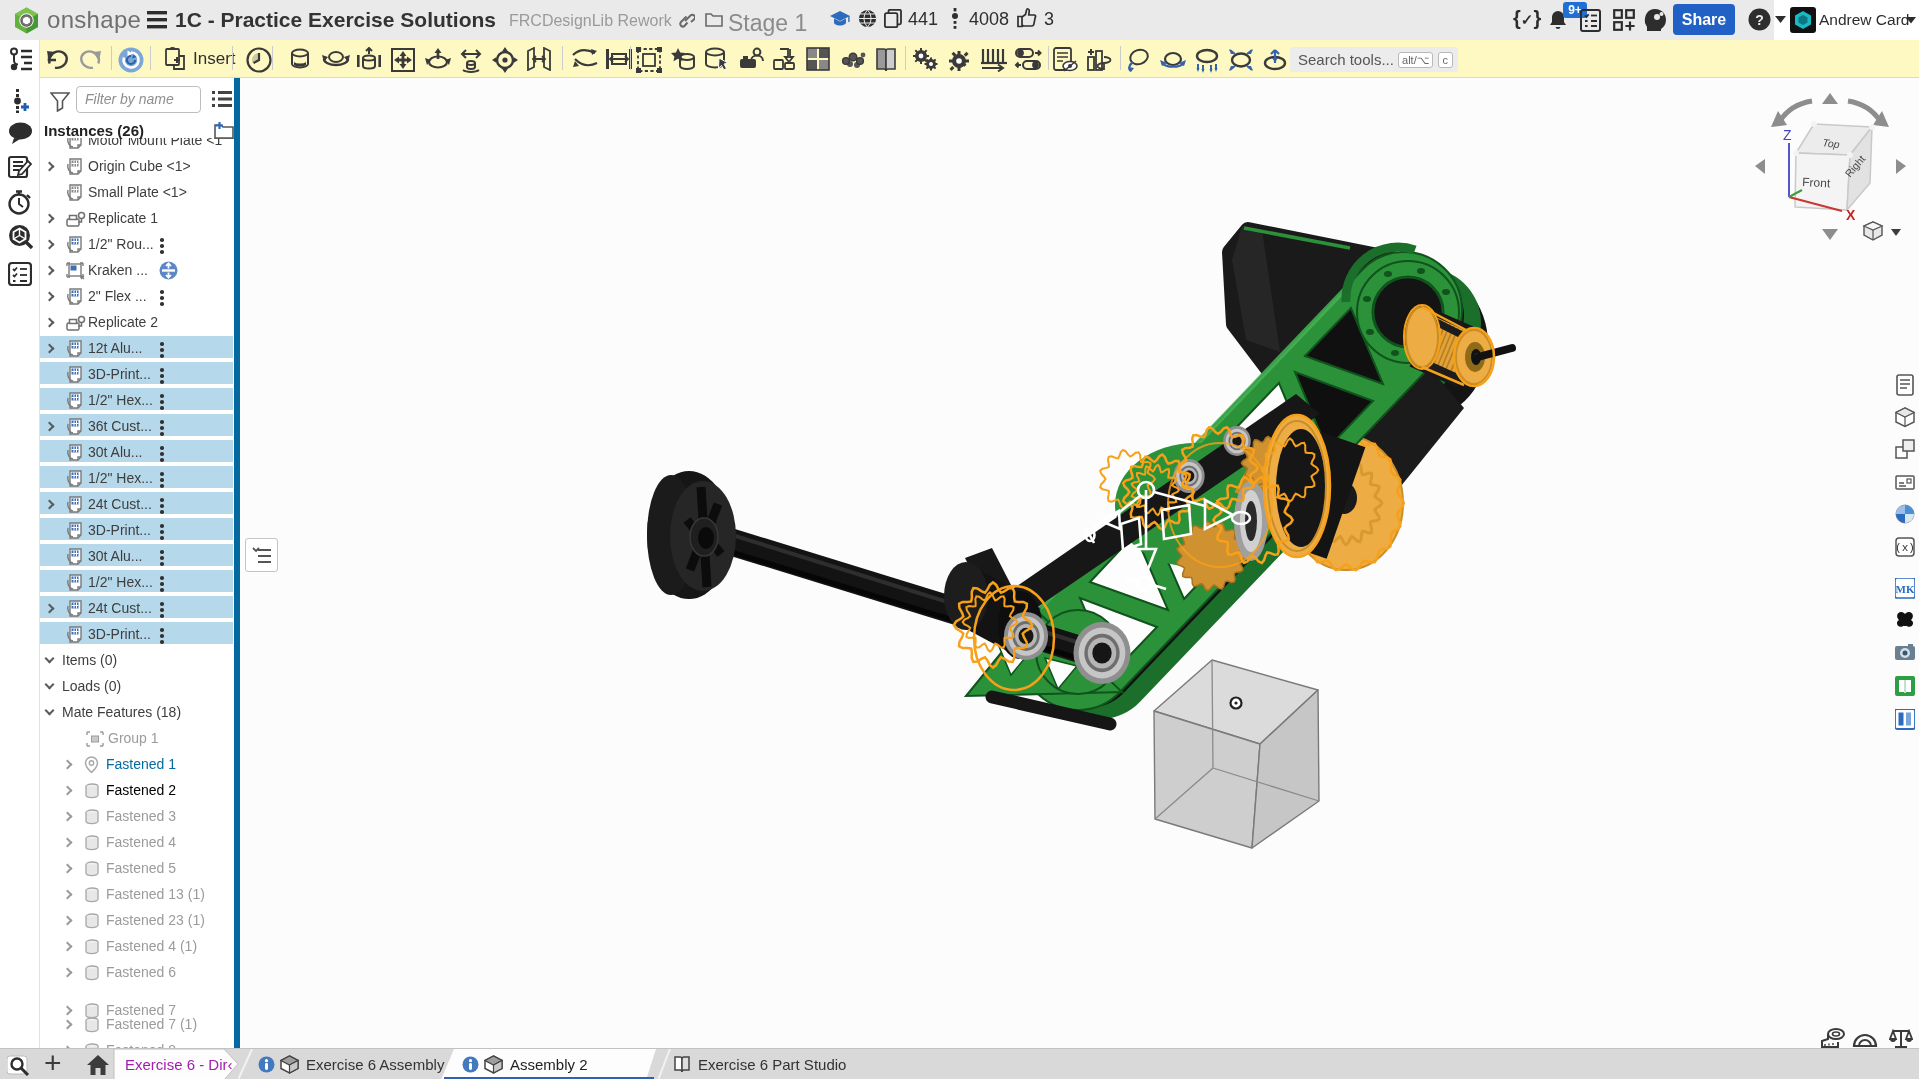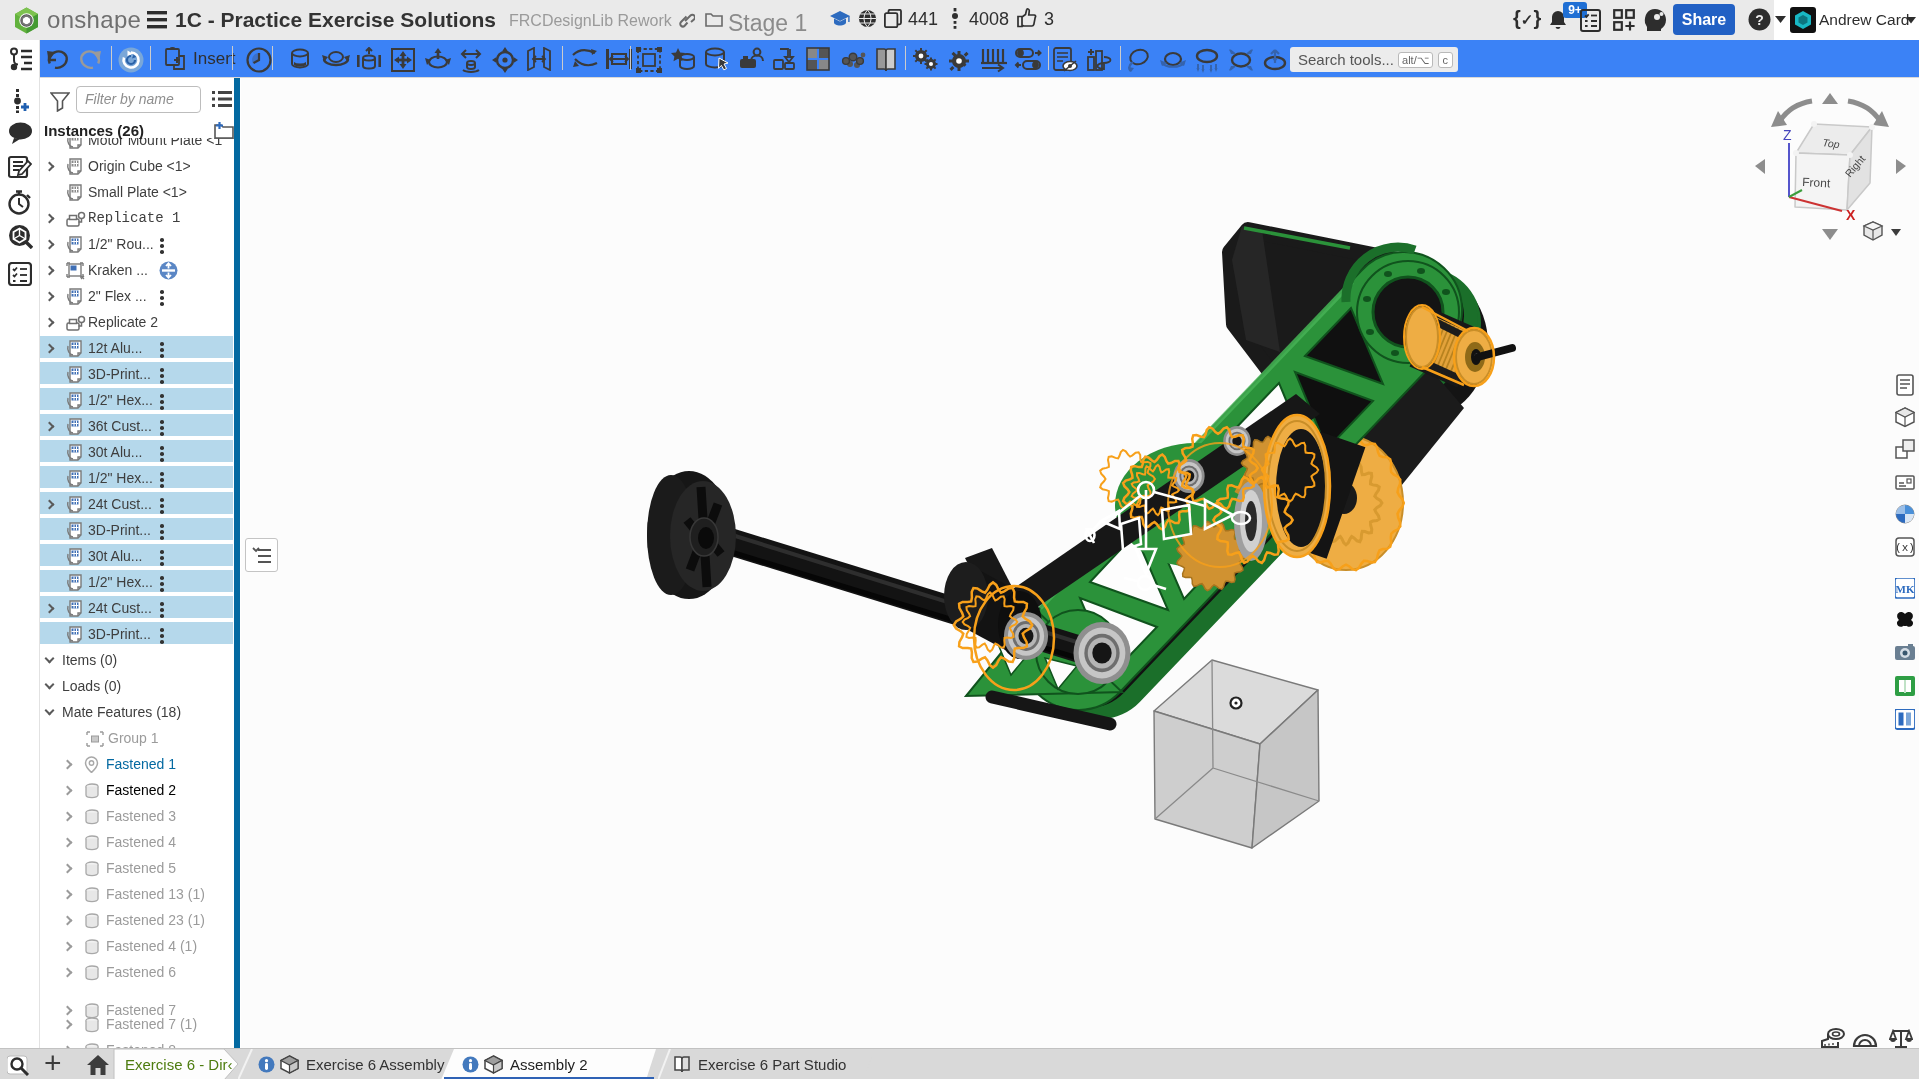--- a/index.html
+++ b/index.html
@@ -1,17 +1,17 @@
 <!DOCTYPE html>
 <html><head><meta charset="utf-8"><style>
 *{margin:0;padding:0;box-sizing:border-box}
 html,body{width:1919px;height:1079px;overflow:hidden;font-family:"Liberation Sans",sans-serif;background:#fff}
 .ab{position:absolute}
 #topbar{left:0;top:0;width:1774px;height:40px;background:#eaeaea}
-#toolbar{left:40px;top:40px;width:1879px;height:38px;background:#3b82f6;border-bottom:1px solid #d8d8d8}
+#toolbar{left:40px;top:40px;width:1879px;height:38px;background:#fef9c3;border-bottom:1px solid #d8d8d8}
 #lstrip{left:0;top:40px;width:40px;height:1008px;background:#fff;border-right:1px solid #e2e2e2}
 #panel{left:40px;top:78px;width:200px;height:970px;background:#fff;border-right:6px solid #0369a1}
 #canvas{left:241px;top:78px;width:1678px;height:970px;background:#fcfcfc}
 #tabbar{left:0;top:1048px;width:1919px;height:31px;background:#d9d9d9;border-top:1px solid #c2c2c2}
 .ticon{position:absolute;top:47px}
 .sep{position:absolute;top:46px;width:1px;height:24px;background:#ccc}
 .row{position:absolute;left:0;width:200px;height:26px;font-size:14px;color:#3e3e3e;white-space:nowrap}
 .chev{position:absolute;width:7px;height:7px;border-right:2px solid #5a5a5a;border-bottom:2px solid #5a5a5a}
 .cr{transform:rotate(-45deg)}
 .cd{transform:rotate(45deg)}
@@ -465,21 +465,21 @@
     <div class="row" style="top:102px;">
       <svg class="ab" style="left:26px;top:4px" width="19" height="17" viewBox="0 0 19 17">
         <path d="M4 1 h11 v12 l-3 3 H4 Z" fill="#fff" stroke="#7a7a7a" stroke-width="1.4"></path>
         <path d="M15 13 h-3 v3" fill="none" stroke="#7a7a7a" stroke-width="1.4"></path>
         <rect x="5.5" y="2.5" width="7" height="6" fill="#8a8a8a"></rect>
         <path d="M5.5 5.5 h7 M8 2.5 v6 M10.5 2.5 v6" stroke="#fff" stroke-width="1"></path>
         <path d="M2 6 a6 7 0 0 0 5 9" fill="none" stroke="#7a7a7a" stroke-width="1.4"></path>
       </svg>
       <span class="ab" style="left:48px;top:4px;color:#3e3e3e">Small Plate &lt;1&gt;</span>
     </div>
-    <div class="row" style="top:128px;font-family:Liberation Mono, monospace;">
+    <div class="row" style="top:128px;">
       <span class="chev cr" style="left:6px;top:9px;border-color:#5a5a5a"></span>
       <svg class="ab" style="left:26px;top:5px" width="20" height="17" viewBox="0 0 20 17">
         <rect x="1" y="8" width="12" height="7" rx="1.5" fill="#fff" stroke="#6f6f6f" stroke-width="1.5"></rect>
         <rect x="3.5" y="4.5" width="7" height="4" fill="#fff" stroke="#6f6f6f" stroke-width="1.5"></rect>
         <circle cx="15.5" cy="4.5" r="3" fill="none" stroke="#6f6f6f" stroke-width="1.5"></circle>
         <path d="M15.5 8 v3 h-3" fill="none" stroke="#6f6f6f" stroke-width="1.5"></path>
       </svg>
       <span class="ab" style="left:48px;top:4px;color:#3e3e3e">Replicate 1</span>
     </div>
     <div class="row" style="top:154px;">
@@ -1128,21 +1128,21 @@
       <circle cx="10" cy="10" r="5.5" fill="none" stroke="#2d2d2d" stroke-width="2.4"></circle>
       <path d="M14 14 L21 21" stroke="#2d2d2d" stroke-width="3"></path>
     </svg>
     <div class="ab" style="left:44px;top:-3px;font-size:30px;color:#3c3c3c;font-weight:normal">+</div>
     <svg class="ab" style="left:86px;top:5px" width="24" height="22" viewBox="0 0 24 22">
       <path d="M12 1 L23 11 H19.5 V21 H14.5 V14 H9.5 V21 H4.5 V11 H1 Z" fill="#3c3c3c"></path>
     </svg>
     <svg class="ab" style="left:112px;top:0" width="140" height="31">
       <polygon points="2,0 112,0 126,15 112,31 2,31" fill="#fdfdfd" stroke="#c0c0c0" stroke-width="1"></polygon>
     </svg>
-    <div class="ab" style="left:125px;top:7px;font-size:15px;color:#4d7c0f">Exercise 6 - Dir‹</div>
+    <div class="ab" style="left:125px;top:7px;font-size:15px;color:#a21caf">Exercise 6 - Dir‹</div>
     <svg class="ab" style="left:238px;top:0" width="216" height="31">
       <polygon points="14,0 216,0 204,31 0,31" fill="#d9d9d9"></polygon>
       <path d="M14 0 L0 31" stroke="#f2f2f2" stroke-width="2"></path>
     </svg>
     <svg class="ab" style="left:258px;top:7px" width="17" height="17" viewBox="0 0 17 17">
       <circle cx="8.5" cy="8.5" r="8" fill="#4379bd"></circle>
       <circle cx="8.5" cy="4.7" r="1.6" fill="#fff"></circle>
       <rect x="7" y="7" width="3" height="7" rx="1.4" fill="#fff"></rect>
     </svg>
     <svg class="ab" style="left:280px;top:6px" width="19" height="19" viewBox="0 0 19 19">

